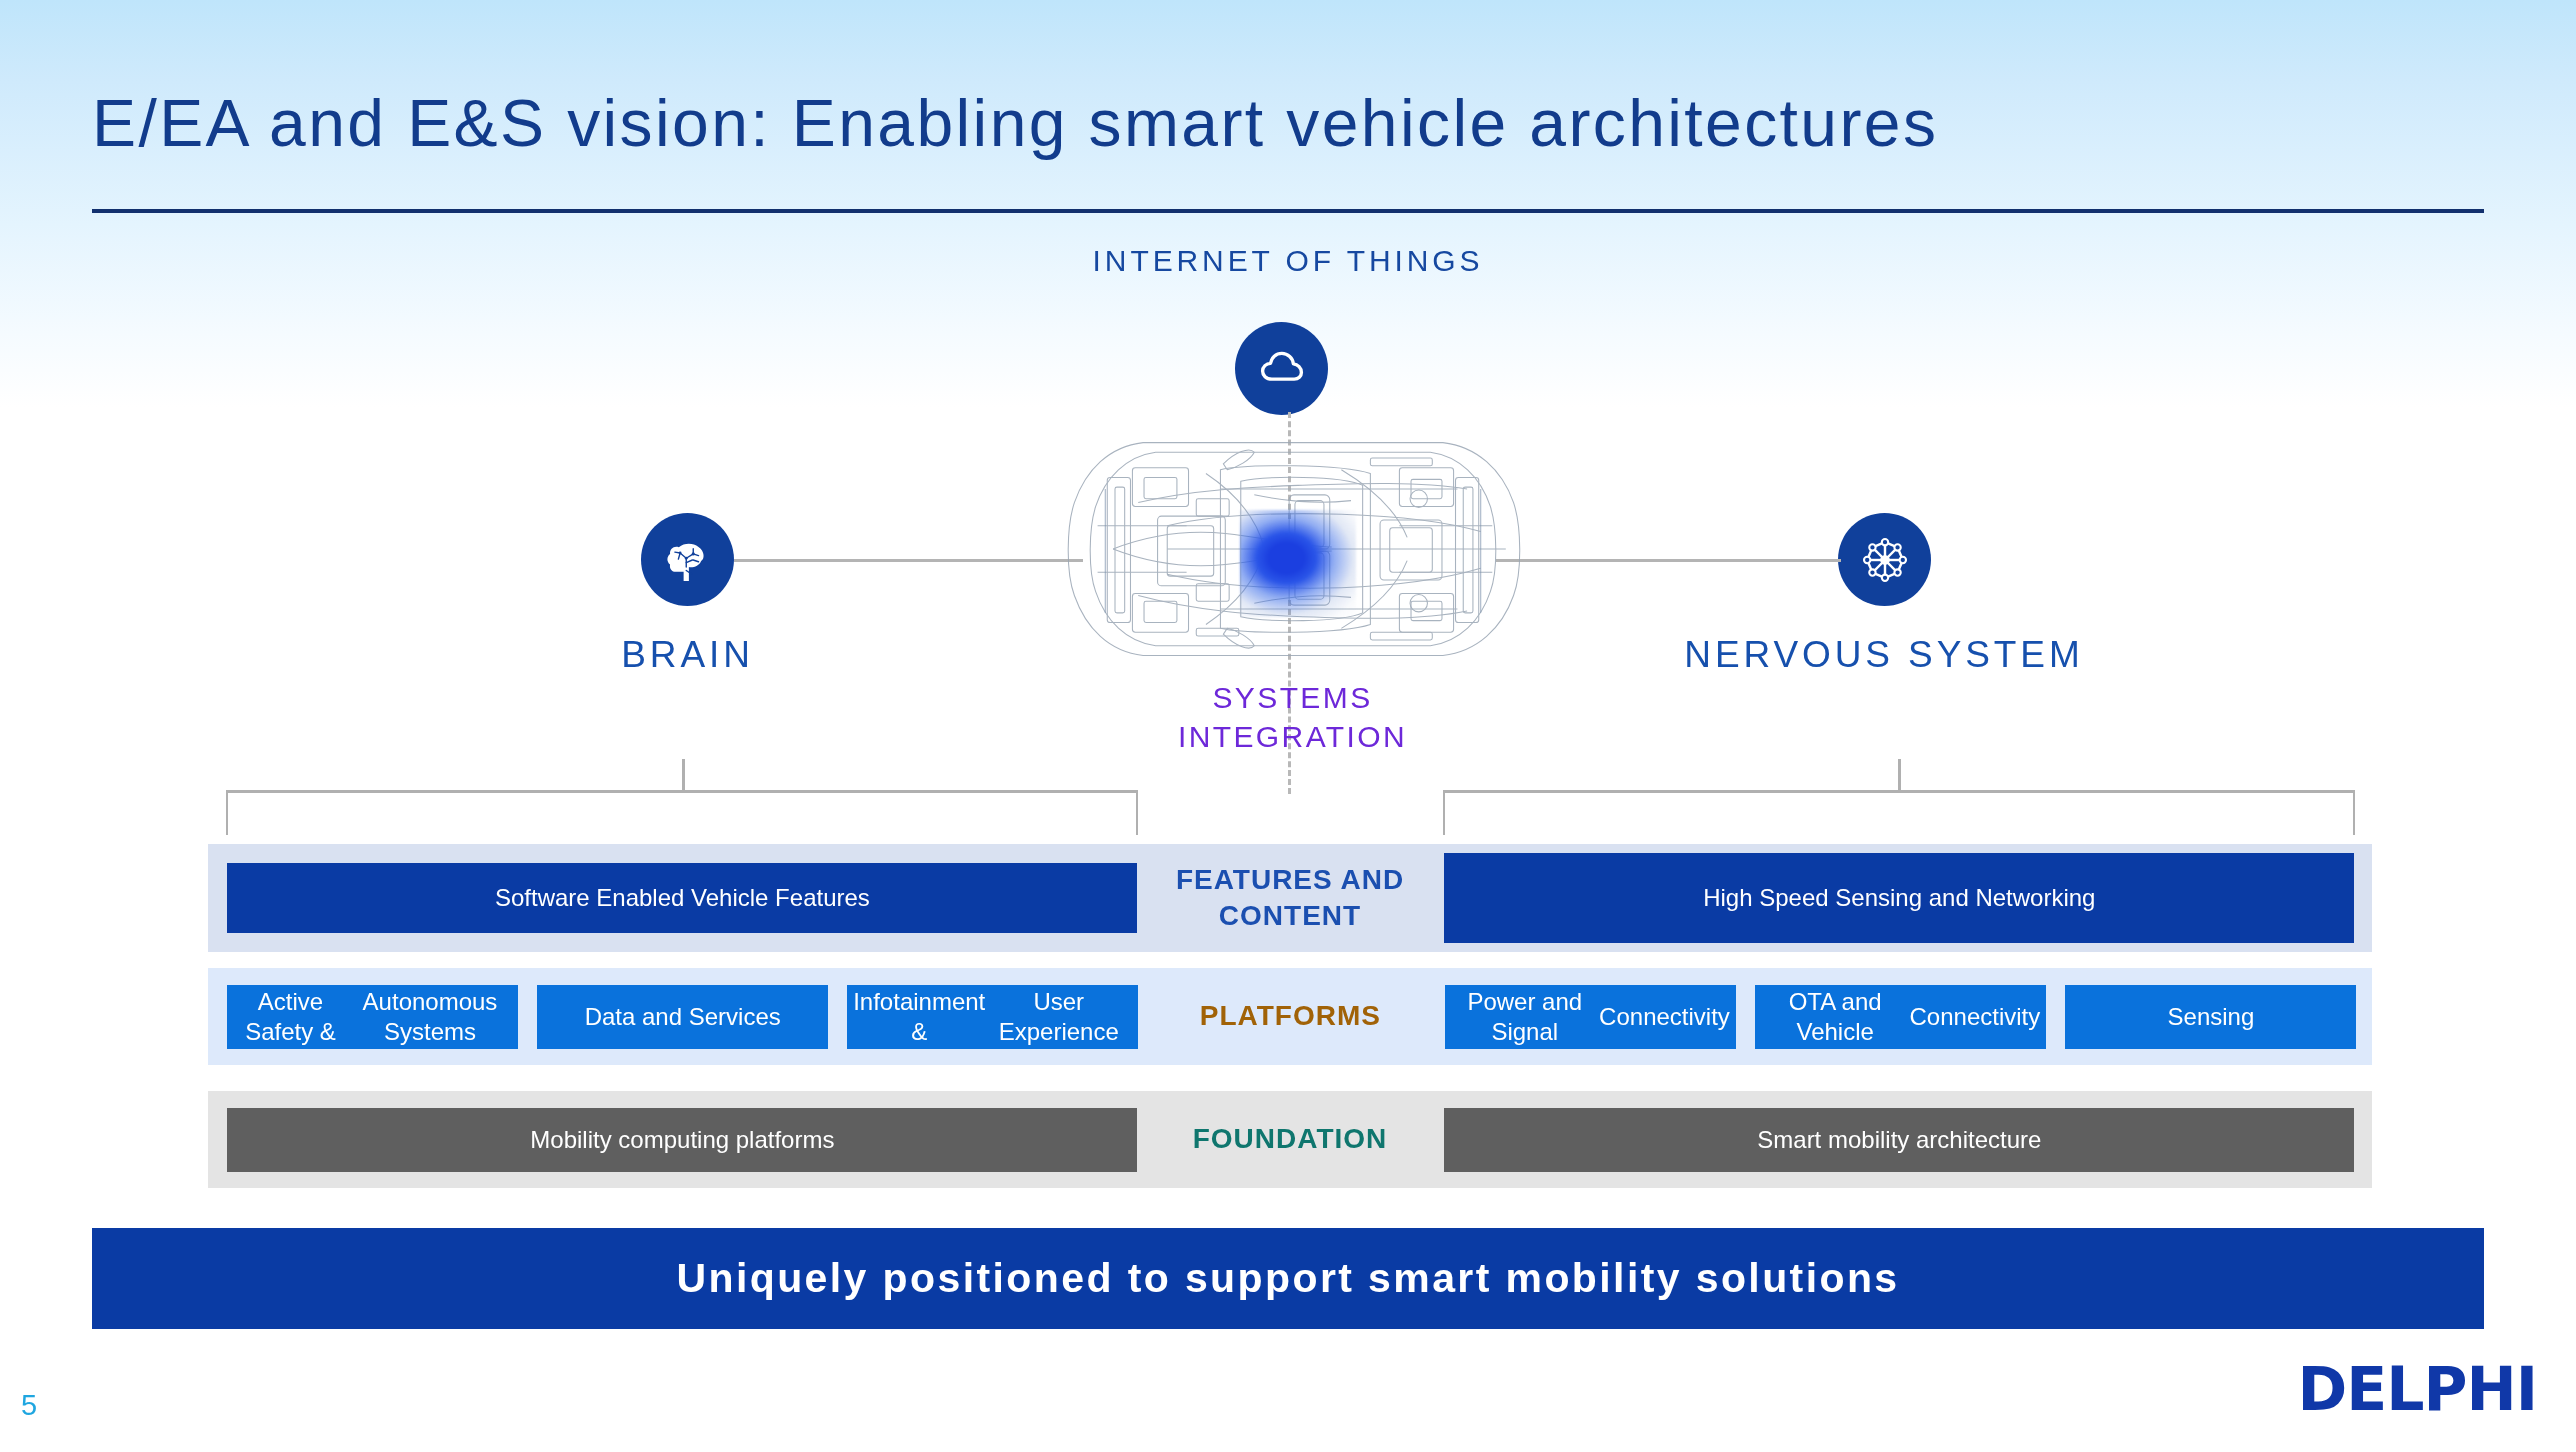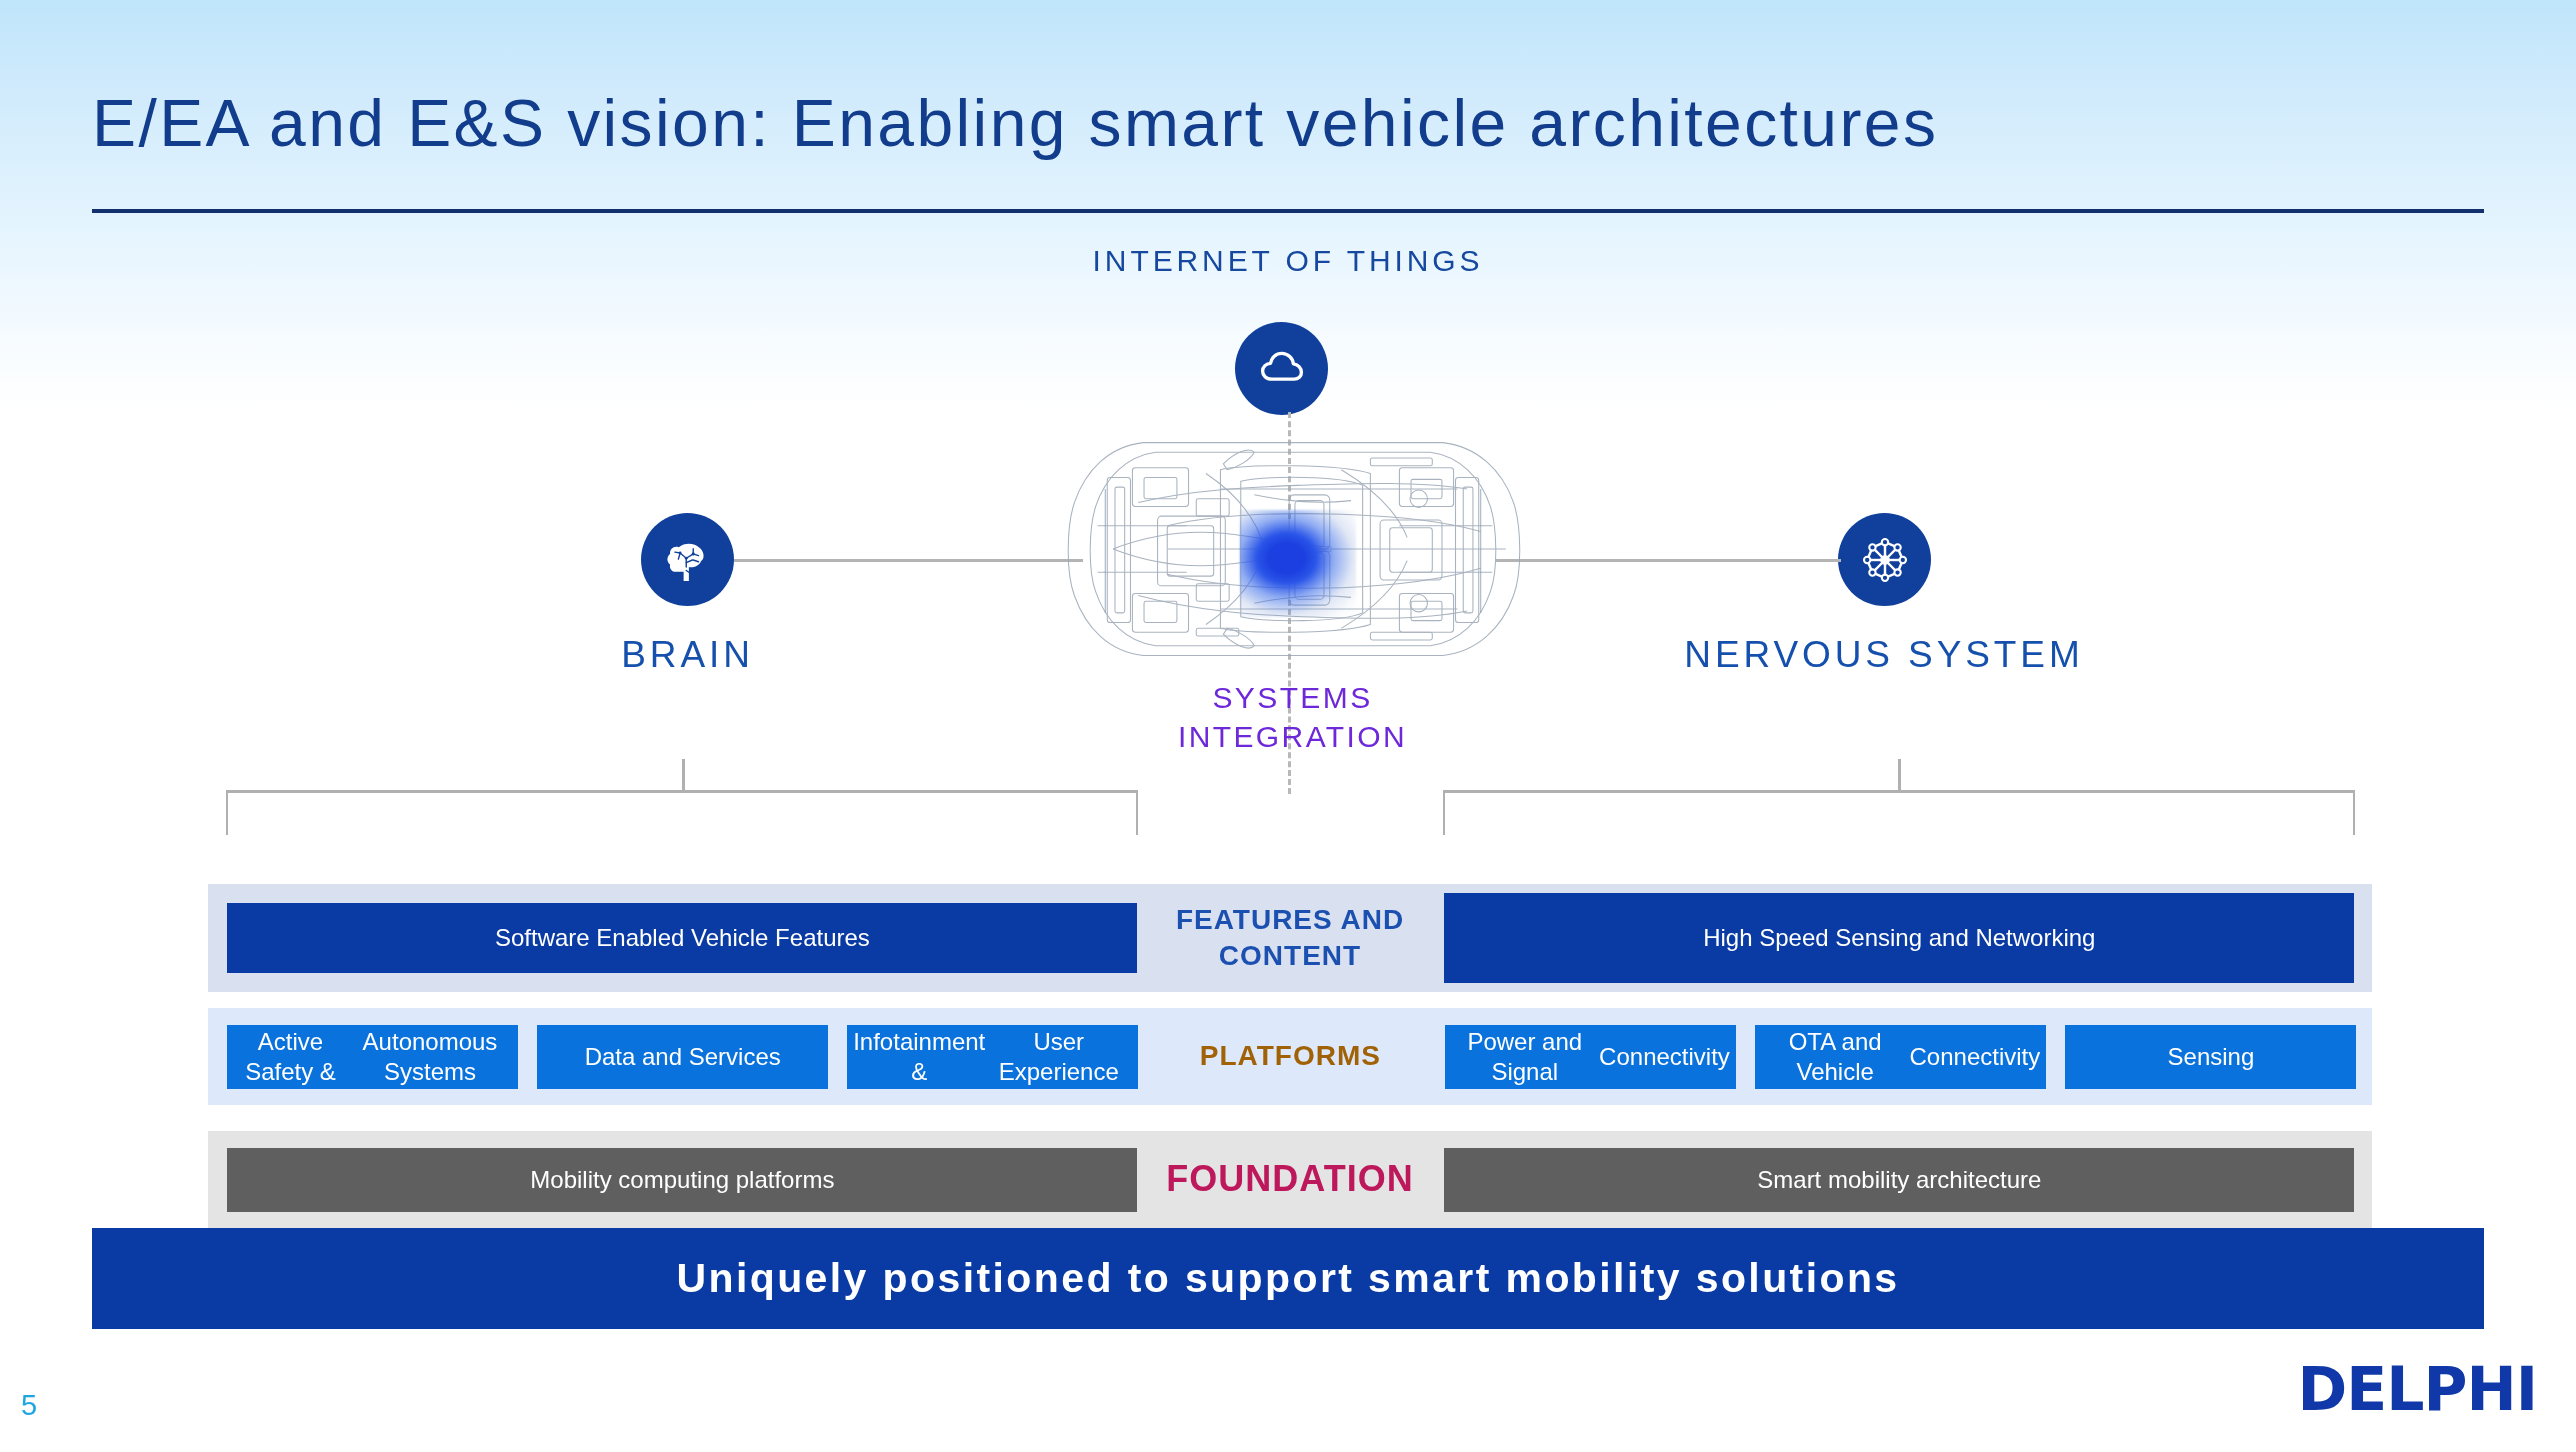--- a/index.html
+++ b/index.html
@@ -90,21 +90,21 @@
   }
   .bracket-left{ left:226px; top:790px; width:912px; }
   .bracket-right{ left:1443px; top:790px; width:912px; }
   .bracket-stem{
     position:absolute; width:2.9px; background:#b0b0b0; height:31px; top:759px;
   }
   .stem-left{ left:682px; }
   .stem-right{ left:1898px; }
 
   
-  .row{ position:absolute; left:208px; width:2164px; display:flex;margin-top:40px; }
+  .row{ position:absolute; left:208px; width:2164px; display:flex; }
   .row-1{ top:844px; height:108px; background:#d9e1f1; }
   .row-2{ top:968px; height:97px; background:#dde9fb; }
   .row-3{ top:1091px; height:97px; background:#e4e4e4; }
 
   .seg-left{ display:flex; gap:19.4px; align-items:center; }
   .seg-mid{ display:flex; align-items:center; justify-content:center;font-weight:bold; }
   .seg-right{ display:flex; gap:19.4px; align-items:center; }
 
   .box{
     display:flex; align-items:center; justify-content:center; text-align:center;
@@ -112,21 +112,21 @@
   }
   .box-dark{ background:#0a3ba4; }
   .box-bright{ background:#0a72dc; }
   .box-gray{ background:#5f5f5f; }
 
   .mid-label{
     text-align:center; line-height:1.3; letter-spacing:1px;
   }
   .mid-blue{ color:#1b4fb0; font-size:28px; }
   .mid-bright{ color:#a16207; font-size:28px; }
-  .mid-gray{ color:#be185d; font-size:36px; }
+  .mid-gray{ color:#0f766e; font-size:28px; }
 
   
   .banner{
     position:absolute; left:92px; top:1228px; width:2392px; height:101px;
     background:#0a3ba4; display:flex; align-items:center; justify-content:center;
   }
   .banner-text{
     color:#ffffff; font-size:41px; font-weight:bold; letter-spacing:2.4px;
   }
 

